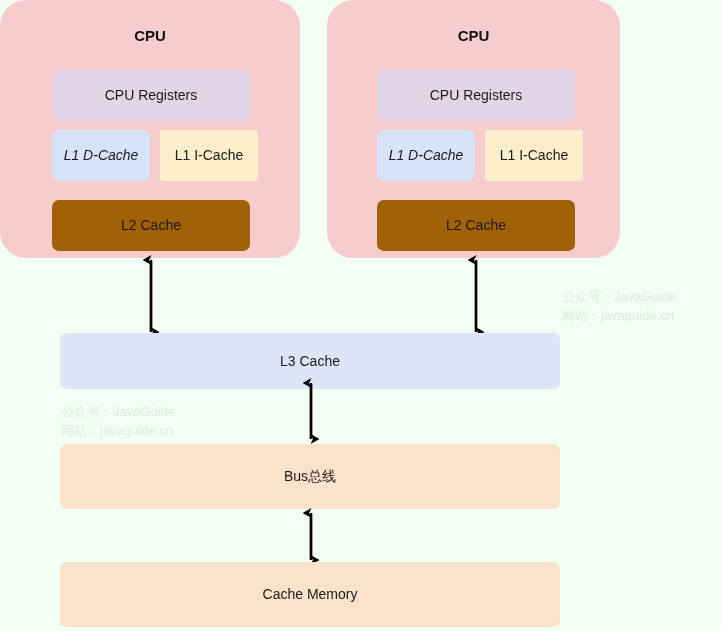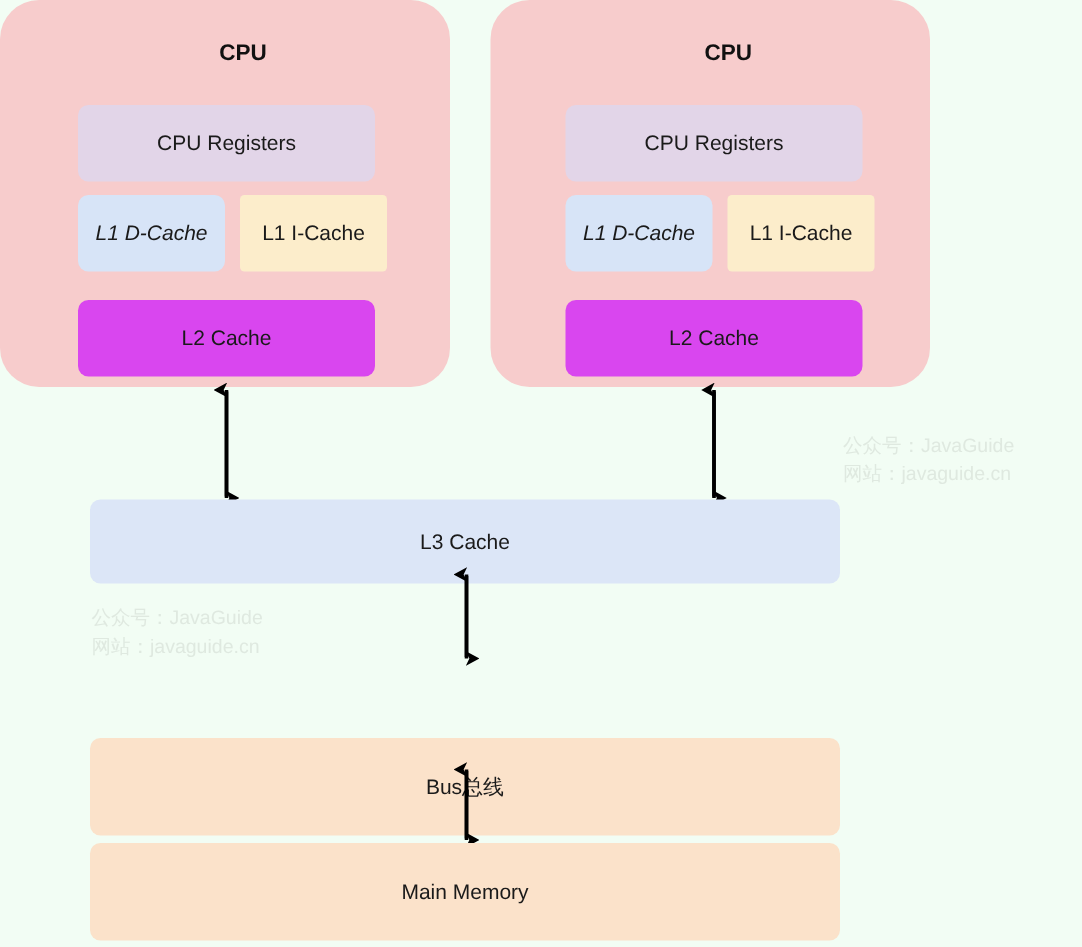--- a/index.html
+++ b/index.html
@@ -38,28 +38,27 @@
     background: #f7cccc;
     border-radius: 26px;
   }
   .cpu-title {
     position: absolute;
     font-size: 15px;
     font-weight: bold;
     color: #111111;
     text-align: center;
     white-space: nowrap;
-    margin-left: 12px;
   }
 
   
   .registers  { background: #e2d5e8; border-radius: 7px; }
   .dcache     { background: #d7e4f7; border-radius: 7px; font-style: italic; }
   .icache     { background: #fcedcb; border-radius: 3px; }
-  .l2cache    { background: #d946ef; border-radius: 7px; }
+  .l2cache    { background: #a16207; border-radius: 7px; }
   .l3cache    { background: #dce6f7; border-radius: 7px; }
   .bus        { background: #fbe2ca; border-radius: 7px; }
   .memory     { background: #fbe2ca; border-radius: 7px; }
 
   
   .arrow {
     position: absolute;
     pointer-events: none;
   }
 
@@ -135,36 +134,36 @@
         <path d="M5 0 L10 9 L5 6.6 L0 9 Z" fill="#000"></path>
       </marker>
       <marker id="ah-dn-3" markerWidth="10" markerHeight="9" refX="5" refY="8.5" orient="auto" markerUnits="userSpaceOnUse">
         <path d="M5 0 L10 9 L5 6.6 L0 9 Z" fill="#000"></path>
       </marker>
     </defs>
     <line x1="15" y1="60" x2="15" y2="5" stroke="#000" stroke-width="2.4" marker-end="url(#ah-up-3)"></line>
     <line x1="15" y1="6" x2="15" y2="61" stroke="#000" stroke-width="2.4" marker-end="url(#ah-dn-3)"></line>
   </svg>
 
-  <div class="box bus" style="left:60px; top:444px; width:500px; height:65px;margin-top:48px;">Bus总线</div>
+  <div class="box bus" style="left:60px; top:444px; width:500px; height:65px;">Bus总线</div>
 
   <svg class="arrow" style="left:296px; top:508px;" width="30" height="57" viewBox="0 0 30 57">
     <defs>
       <marker id="ah-up-4" markerWidth="10" markerHeight="9" refX="5" refY="8.5" orient="auto" markerUnits="userSpaceOnUse">
         <path d="M5 0 L10 9 L5 6.6 L0 9 Z" fill="#000"></path>
       </marker>
       <marker id="ah-dn-4" markerWidth="10" markerHeight="9" refX="5" refY="8.5" orient="auto" markerUnits="userSpaceOnUse">
         <path d="M5 0 L10 9 L5 6.6 L0 9 Z" fill="#000"></path>
       </marker>
     </defs>
     <line x1="15" y1="51" x2="15" y2="5" stroke="#000" stroke-width="2.4" marker-end="url(#ah-up-4)"></line>
     <line x1="15" y1="6" x2="15" y2="52" stroke="#000" stroke-width="2.4" marker-end="url(#ah-dn-4)"></line>
   </svg>
 
-  <div class="box memory" style="left:60px; top:562px; width:500px; height:65px;">Main Memory</div>
+  <div class="box memory" style="left:60px; top:562px; width:500px; height:65px;">Cache Memory</div>
 
   <div class="watermark" style="left:562px; top:288px;">
     <div>公众号：JavaGuide</div>
     <div>网站：javaguide.cn</div>
   </div>
 
   <div class="watermark" style="left:61px; top:403px;">
     <div>公众号：JavaGuide</div>
     <div>网站：javaguide.cn</div>
   </div>

